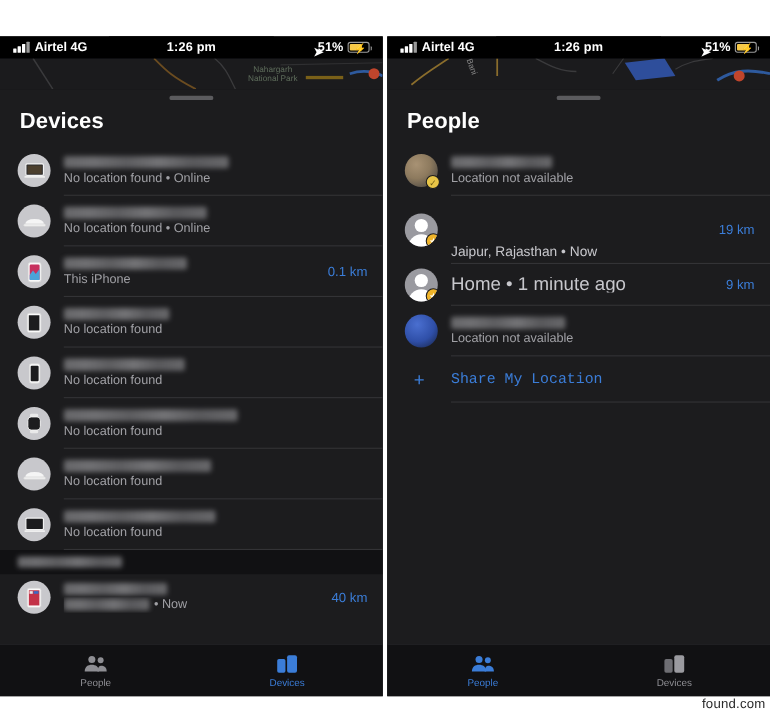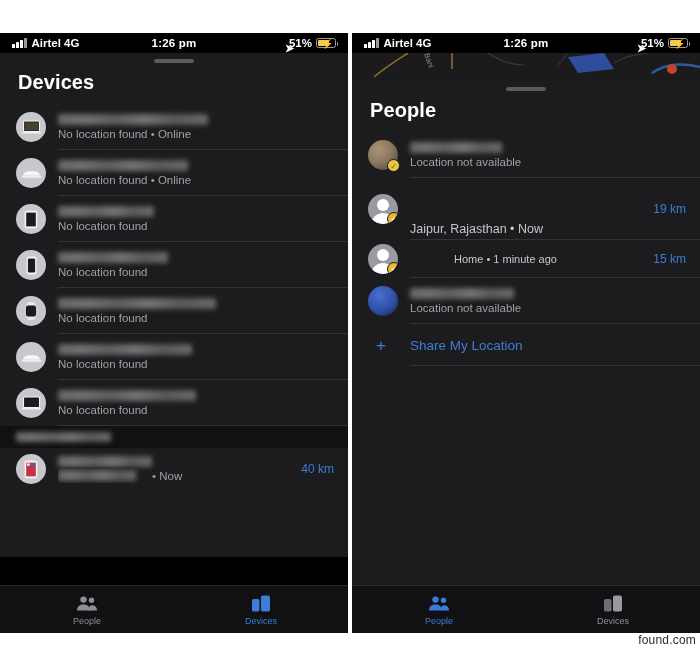--- a/index.html
+++ b/index.html
@@ -183,21 +183,21 @@
     position: relative;
     display: flex; align-items: center;
     min-height: 42px;
     padding: 4px 16px;
   }
   .plus-ico {
     width: 26px; margin-right: 16px;
     color: #3b7dd8; font-size: 17px; line-height: 17px;
     text-align: center;
   }
-  .share-label { color: #3b7dd8; font-size: 13.5px; }
+  .share-label { color: #3b7dd8; font-size: 13.5px; font-family: Liberation Mono, monospace; }
   .share-row .sep { position:absolute; left:58px; right:0; bottom:0; height:1px; background:#333336; }
 
   
   .pa { border-radius: 50%; width: 30px; height: 30px; position: relative; }
   .pa-tan  { background: radial-gradient(circle at 35% 32%, #a89274 0%, #8d7a5e 45%, #3a3a3c 100%); }
   .pa-blue { background: radial-gradient(circle at 38% 30%, #4a6fd0 0%, #2f4fa8 55%, #16213f 100%); }
   .pa-gray { background: #9a9aa0; overflow: hidden; }
   .pa-gray .head { position:absolute; left:9px; top:5px; width:12px; height:12px; border-radius:50%; background:#fff; }
   .pa-gray .body { position:absolute; left:3px; top:19px; width:24px; height:14px; border-radius:12px 12px 0 0; background:#fff; }
   .badge-star {
@@ -264,20 +264,36 @@
       <div class="sb-right">
         <span class="loc-arrow">➤</span>
         <span>51%</span>
         <span class="batt">
           <span class="batt-fill"></span>
             <span class="batt-bolt">⚡</span>
         </span>
       </div>
     </div>
 
+    <div class="mapstrip">
+      <svg viewBox="0 0 348 28" preserveAspectRatio="none">
+        <rect x="0" y="0" width="348" height="28" fill="#1b1b1d"></rect>
+        <path d="M30 0 L48 28" stroke="#3a3a3c" stroke-width="1.4" fill="none"></path>
+        <path d="M140 0 C 150 10, 155 16, 178 28" stroke="#6b4c20" stroke-width="1.6" fill="none"></path>
+        <path d="M195 0 C 205 8, 208 16, 214 28" stroke="#3a3a3c" stroke-width="1.2" fill="none"></path>
+        <path d="M255 6 L348 4" stroke="#2f2f31" stroke-width="1" fill="none"></path>
+        <rect x="278" y="16" width="34" height="3" fill="#7a6018"></rect>
+        <path d="M318 14 C 330 10, 340 12, 348 16" stroke="#2e5a9e" stroke-width="2.5" fill="none"></path>
+        <circle cx="340" cy="14" r="5" fill="#c0452c"></circle>
+      </svg>
+      <div class="map-label" style="left:210px; top:5px; width:76px;">
+        <span>Nahargarh</span><br>
+        <span>National Park</span>
+      </div>
+    </div>
 
     <div class="sheet">
       <div class="grabber"></div>
       <div class="sheet-title">Devices</div>
 
       <div class="list">
 
         <div class="row">
           <span class="avatar dev-ico">
             <svg width="19" height="15" viewBox="0 0 19 15">
@@ -302,20 +318,35 @@
               </svg>
           </span>
           <span class="rowtext">
             <span class="blurname" style="width:130px"></span>
             <span class="subtitle">No location found • Online</span>
           </span>
           <span class="dist"></span>
           <span class="sep"></span>
         </div>
 
+        <div class="row">
+          <span class="avatar dev-ico">
+            <svg width="13" height="19" viewBox="0 0 13 19">
+                <rect x="0.6" y="0.6" width="11.8" height="17.8" rx="2.2" fill="#fafafa" stroke="#dcdcdc" stroke-width=".8"></rect>
+                <rect x="2" y="2.4" width="9" height="14.2" rx="1.2" fill="#c7315e"></rect>
+                <path d="M2 12 L5 8 L7.5 11 L11 6.5 L11 16.6 L2 16.6 Z" fill="#4aa3d8"></path>
+              </svg>
+          </span>
+          <span class="rowtext">
+            <span class="blurname" style="width:112px"></span>
+            <span class="subtitle">This iPhone</span>
+          </span>
+          <span class="dist">0.1 km</span>
+          <span class="sep"></span>
+        </div>
 
         <div class="row">
           <span class="avatar dev-ico">
             <svg width="14" height="19" viewBox="0 0 14 19">
                 <rect x="0.7" y="0.7" width="12.6" height="17.6" rx="1.8" fill="#fafafa" stroke="#d8d8d8" stroke-width=".8"></rect>
                 <rect x="2.2" y="2.6" width="9.6" height="13.8" fill="#1c1c1e"></rect>
               </svg>
           </span>
           <span class="rowtext">
             <span class="blurname" style="width:96px"></span>
@@ -394,21 +425,21 @@
           <span class="avatar dev-ico">
             <svg width="14" height="19" viewBox="0 0 14 19">
                 <rect x="0.7" y="0.7" width="12.6" height="17.6" rx="1.8" fill="#fafafa" stroke="#d8d8d8" stroke-width=".8"></rect>
                 <rect x="2.2" y="2.6" width="9.6" height="13.8" fill="#c33248"></rect>
                 <rect x="2.8" y="3.4" width="3" height="2.4" fill="#e8e8e8"></rect>
                 <rect x="6.6" y="3.4" width="4.4" height="2.4" fill="#3b6ac4"></rect>
               </svg>
           </span>
           <span class="rowtext">
             <span class="blurname" style="width:94px"></span>
-            <span class="subtitle" style="position:relative;padding-left:12px;">
+            <span class="subtitle" style="position:relative;">
               <span class="blurname" style="width:78px;position:absolute;left:0;top:1px;"></span>
               <span style="padding-left:82px;">• Now</span>
             </span>
           </span>
           <span class="dist">40 km</span>
 
         </div>
 
       </div>
     </div>
@@ -507,23 +538,23 @@
           <span class="sep"></span>
         </div>
 
         <div class="row" style="min-height:34px;">
           <span class="avatar pa pa-gray">
             <span class="head"></span>
               <span class="body"></span>
             <span class="badge-star">★</span>
           </span>
           <span class="rowtext">
-            <span class="subtitle" style="font-size:11px;color:#c7c7cc;margin-left:44px;">Home • 1 minute ago</span>
-          </span>
-          <span class="dist">15 km</span>
+            <span class="subtitle" style="font-size:17px;color:#c7c7cc;">Home • 1 minute ago</span>
+          </span>
+          <span class="dist">9 km</span>
           <span class="sep"></span>
         </div>
 
         <div class="row">
           <span class="avatar pa pa-blue"></span>
           <span class="rowtext">
             <span class="blurname" style="width:104px"></span>
             <span class="subtitle">Location not available</span>
           </span>
           <span class="dist"></span>

